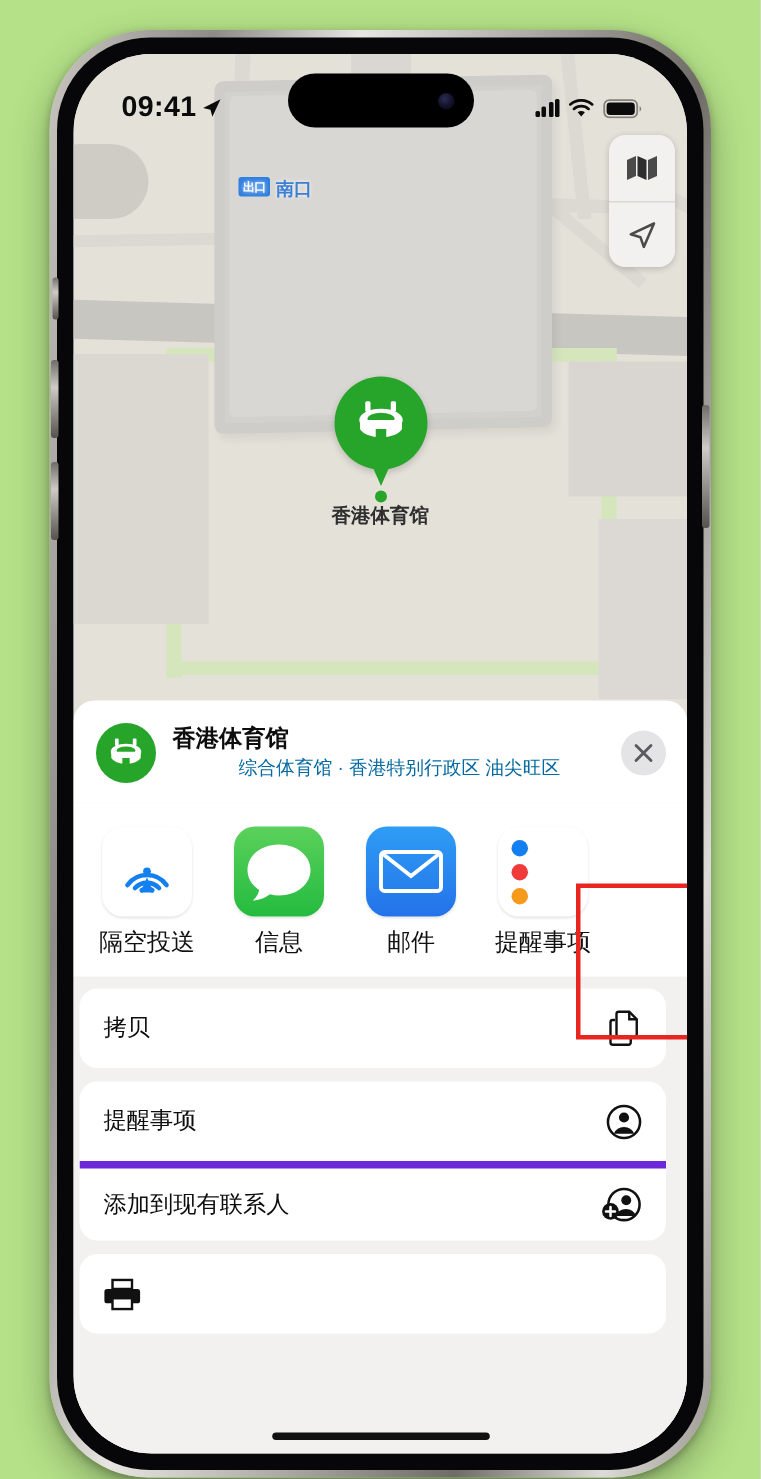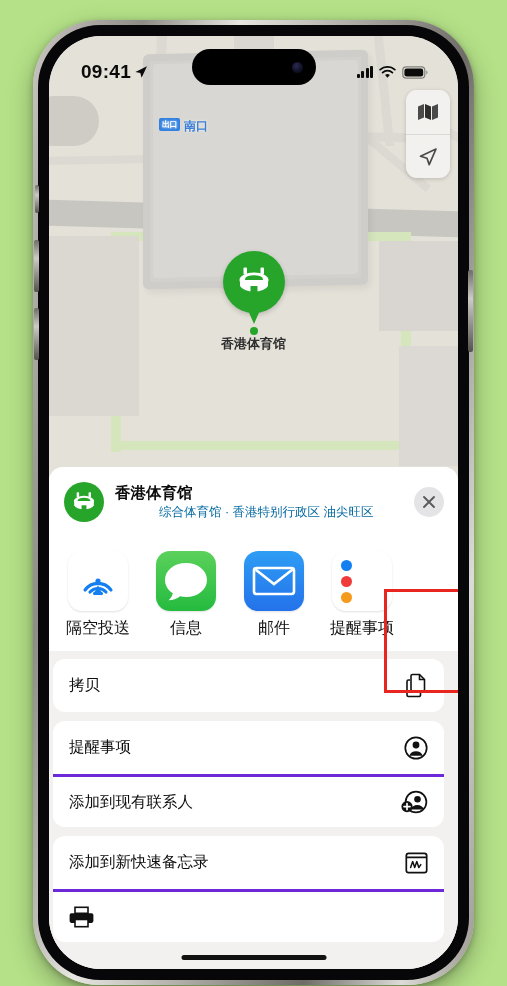--- a/index.html
+++ b/index.html
@@ -236,21 +236,21 @@
   
   .actions { padding: 8px 14px 0 4px; }
   .action-group {
     background: #fff; border-radius: 12px; overflow: hidden;
     margin-bottom: 9px;
   }
   .action-row {
     height: 53px; display: flex; align-items: center;
     padding: 0 16px; gap: 10px;
   }
-  .action-row + .action-row { border-top: 3px solid #6d28d9; }
+  .action-row + .action-row { border-top: 5px solid #6d28d9; }
   .action-label { flex: 1; font-size: 15.5px; color: #0d0d0d; }
 
   .home-ind {
     position: absolute; left: 50%; bottom: 9px;
     transform: translateX(-50%);
     width: 145px; height: 5px; border-radius: 3px;
     background: #111; z-index: 70;
   }
 </style>
 </head>
@@ -457,28 +457,20 @@
                 <circle cx="16.5" cy="9.2" r="3.3" fill="#111"></circle>
                 <path d="M9.6 19.6 a7.2 7.2 0 0 1 13.4 0" fill="#111"></path>
                 <circle cx="6" cy="16.6" r="5.6" fill="#111"></circle>
                 <path d="M6 13.6 v6 M3 16.6 h6" stroke="#fff" stroke-width="1.7" stroke-linecap="round"></path>
               </svg>
             </div>
           </div>
 
           <div class="action-group">
             <div class="action-row">
-              <span class="action-label">添加到新快速备忘录</span>
-              <svg width="23" height="22" viewBox="0 0 23 22">
-                <rect x="1.3" y="1.3" width="20.4" height="19.4" rx="2.4" fill="none" stroke="#111" stroke-width="1.7"></rect>
-                <path d="M1.3 5.4 h20.4" stroke="#111" stroke-width="1.7"></path>
-                <path d="M5.6 15.6 l2.1-6 2 6 2.1-6 2 6 2-3" fill="none" stroke="#111" stroke-width="1.5" stroke-linecap="round" stroke-linejoin="round"></path>
-              </svg>
-            </div>
-            <div class="action-row">
               <svg width="25" height="22" viewBox="0 0 25 22">
                 <rect x="6" y="1.3" width="13" height="6" fill="none" stroke="#111" stroke-width="1.6"></rect>
                 <path d="M2.4 7.3 h20.2 a1.8 1.8 0 0 1 1.8 1.8 v6 a1.8 1.8 0 0 1-1.8 1.8 h-20.2 a1.8 1.8 0 0 1-1.8-1.8 v-6 a1.8 1.8 0 0 1 1.8-1.8z" fill="#111"></path>
                 <rect x="6" y="13.5" width="13" height="7.2" fill="#fff" stroke="#111" stroke-width="1.6"></rect>
               </svg>
             </div>
           </div>
         </div>
 
         <div class="home-ind"></div>

